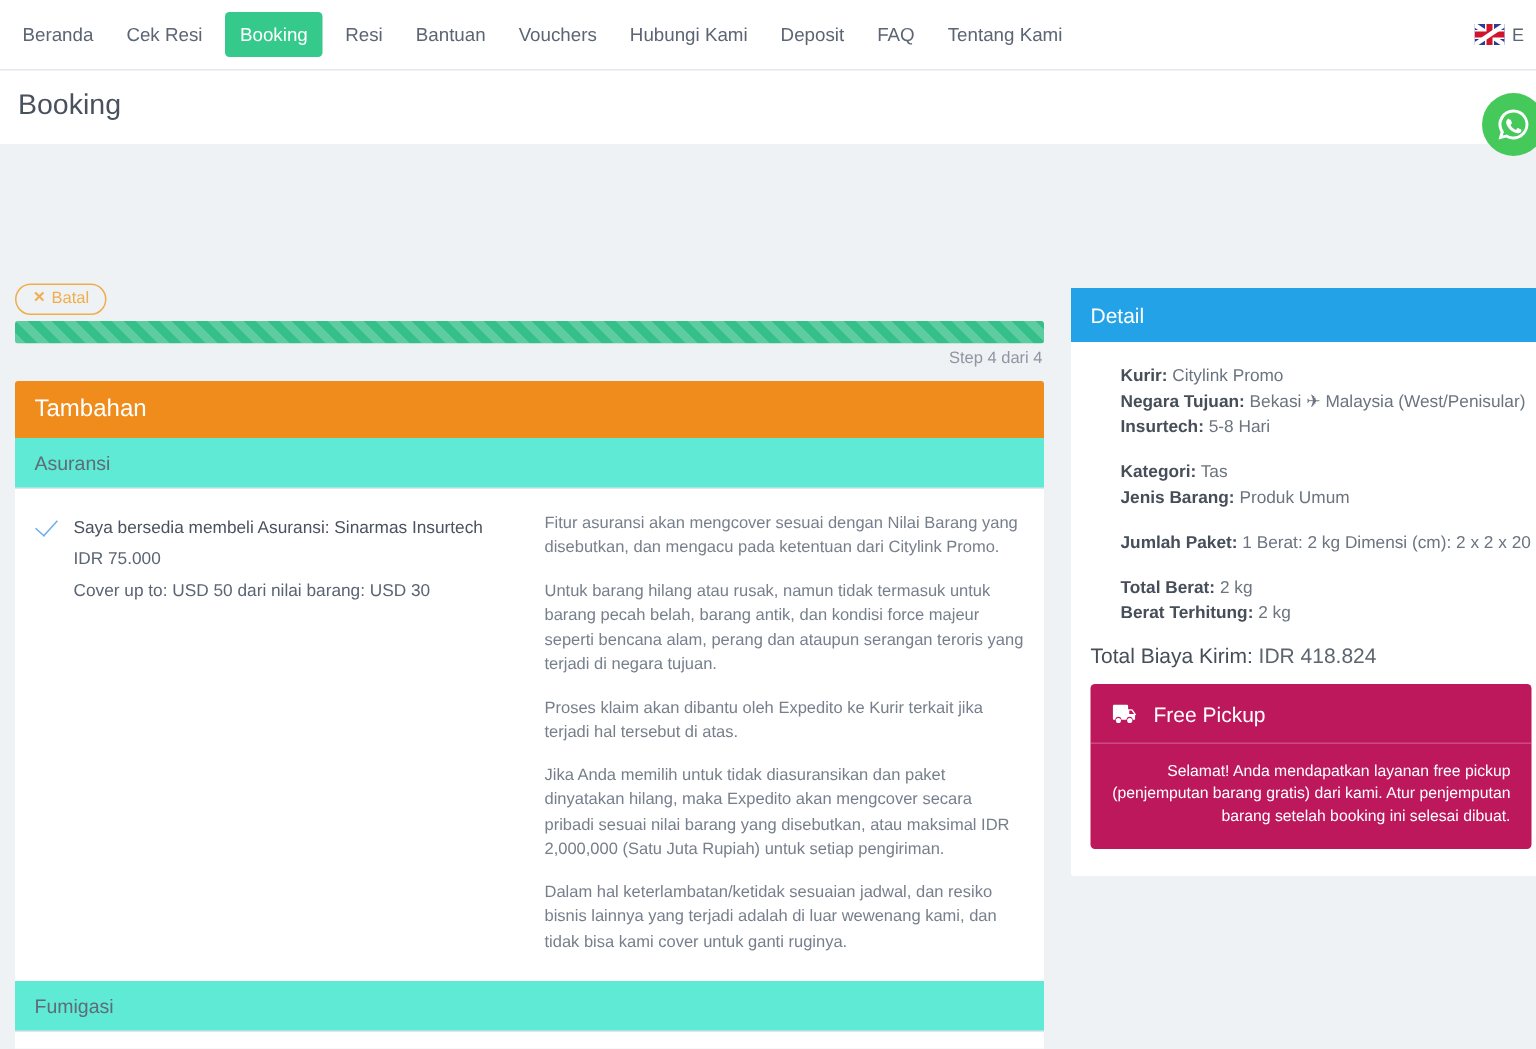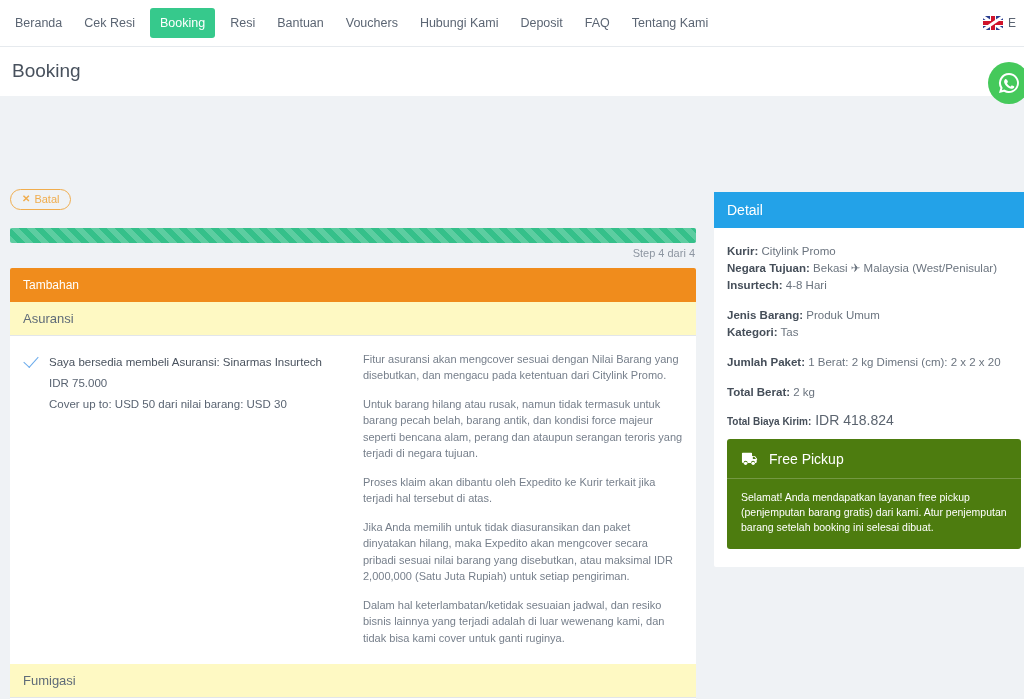--- a/index.html
+++ b/index.html
@@ -87,21 +87,21 @@
     background: transparent;
     border-radius: 13px;
     font-size: 11px;
     padding: 4px 11px;
     cursor: pointer;
     line-height: 1;
   }
   .btn-batal .x { font-size: 10px; font-weight: bold; }
 
   
-  .progress-wrap { margin-top: 18px; }
+  .progress-wrap { margin-top: 4px; }
   .progress-bar {
     height: 15px;
     border-radius: 2px;
     background-color: #35c08a;
     background-image: linear-gradient(45deg,
       rgba(255,255,255,.2) 25%, transparent 25%,
       transparent 50%, rgba(255,255,255,.2) 50%,
       rgba(255,255,255,.2) 75%, transparent 75%, transparent);
     background-size: 16px 16px;
   }
@@ -111,26 +111,26 @@
     color: #8d96a1;
     margin-top: 4px;
     padding-right: 1px;
   }
 
   
   .panel { background: #ffffff; margin-top: 9px; border-radius: 2px; }
   .panel-header-orange {
     background: #f08c1c;
     color: #ffffff;
-    font-size: 12px;
+    font-size: 16px;
     padding: 10px 13px;
     border-radius: 2px 2px 0 0;
   }
   .section-head {
-    background: #fef9c3;
+    background: #5eead4;
     color: #5f6b78;
     font-size: 13px;
     padding: 9px 13px;
     border-bottom: 1px solid #e2e6ea;
   }
   .section-body { padding: 14px 13px 18px 13px; }
 
   
   .ins-row { display: flex; gap: 0; }
   .ins-left { width: 340px; display: flex; gap: 9px; padding-top: 2px; }
@@ -161,33 +161,34 @@
 
   
   .detail-card { background: #fff; border-radius: 2px; }
   .detail-header {
     background: #23a2e8;
     color: #fff;
     font-size: 14px;
     padding: 10px 13px;
   }
   .detail-body { padding: 15px 13px 18px 13px; }
-  .detail-group { margin-bottom: 13px; font-size: 11.5px; line-height: 17px; }
+  .detail-group { margin-bottom: 13px; font-size: 11.5px; line-height: 17px; margin-left: 20px; }
   .detail-group:last-of-type { margin-bottom: 11px; }
   .d-line { color: #6b747f; }
   .d-key { color: #454e59; font-weight: bold; }
   .detail-total { font-size: 14px; color: #454e59; margin-bottom: 11px; }
-  .detail-total .d-key { font-weight: bold; font-size: 10px; }
+  .detail-total .d-key { font-weight: normal; font-size: 14px; }
   .detail-total .amt { color: #5b646f; }
 
   .pickup-box {
-    background: #4d7c0f;
+    background: #be185d;
     border-radius: 3px;
     color: #fff;
     overflow: hidden;
+    text-align: right;
   }
   .pickup-head {
     display: flex; align-items: center; gap: 9px;
     padding: 12px 14px 11px 14px;
     font-size: 14px;
     border-bottom: 1px solid rgba(255,255,255,.22);
   }
   .pickup-body {
     padding: 11px 14px 14px 14px;
     font-size: 10.5px;
@@ -287,31 +288,32 @@
   </div>
 
   <div class="col-right">
     <div class="detail-card">
       <div class="detail-header">Detail</div>
       <div class="detail-body">
         <div id="detail-groups">
             <div class="detail-group">
               <div class="d-line"><span class="d-key">Kurir:</span> <span>Citylink Promo</span></div>
               <div class="d-line"><span class="d-key">Negara Tujuan:</span> <span>Bekasi ✈ Malaysia (West/Penisular)</span></div>
-              <div class="d-line"><span class="d-key">Insurtech:</span> <span>4-8 Hari</span></div>
+              <div class="d-line"><span class="d-key">Insurtech:</span> <span>5-8 Hari</span></div>
             </div>
             <div class="detail-group">
+              <div class="d-line"><span class="d-key">Kategori:</span> <span>Tas</span></div>
               <div class="d-line"><span class="d-key">Jenis Barang:</span> <span>Produk Umum</span></div>
-              <div class="d-line"><span class="d-key">Kategori:</span> <span>Tas</span></div>
             </div>
             <div class="detail-group">
               <div class="d-line"><span class="d-key">Jumlah Paket:</span> <span>1 Berat: 2 kg Dimensi (cm): 2 x 2 x 20</span></div>
             </div>
             <div class="detail-group">
               <div class="d-line"><span class="d-key">Total Berat:</span> <span>2 kg</span></div>
+              <div class="d-line"><span class="d-key">Berat Terhitung:</span> <span>2 kg</span></div>
             </div>
           </div>
         <div class="detail-total">
           <span class="d-key">Total Biaya Kirim:</span>
           <span class="amt">IDR 418.824</span>
         </div>
         <div class="pickup-box">
           <div class="pickup-head">
             <svg class="truck-icon" viewBox="0 0 24 18">
               <path fill="#ffffff" d="M1 2a1 1 0 011-1h11a1 1 0 011 1v3h3.2a1 1 0 01.82.43l2.8 4A1 1 0 0120 10v3a1 1 0 01-1 1h-1.1a2.6 2.6 0 00-5.2 0H8.3a2.6 2.6 0 00-5.2 0H2a1 1 0 01-1-1V2zm14 4v3h4.1l-2.1-3H15z"></path>

